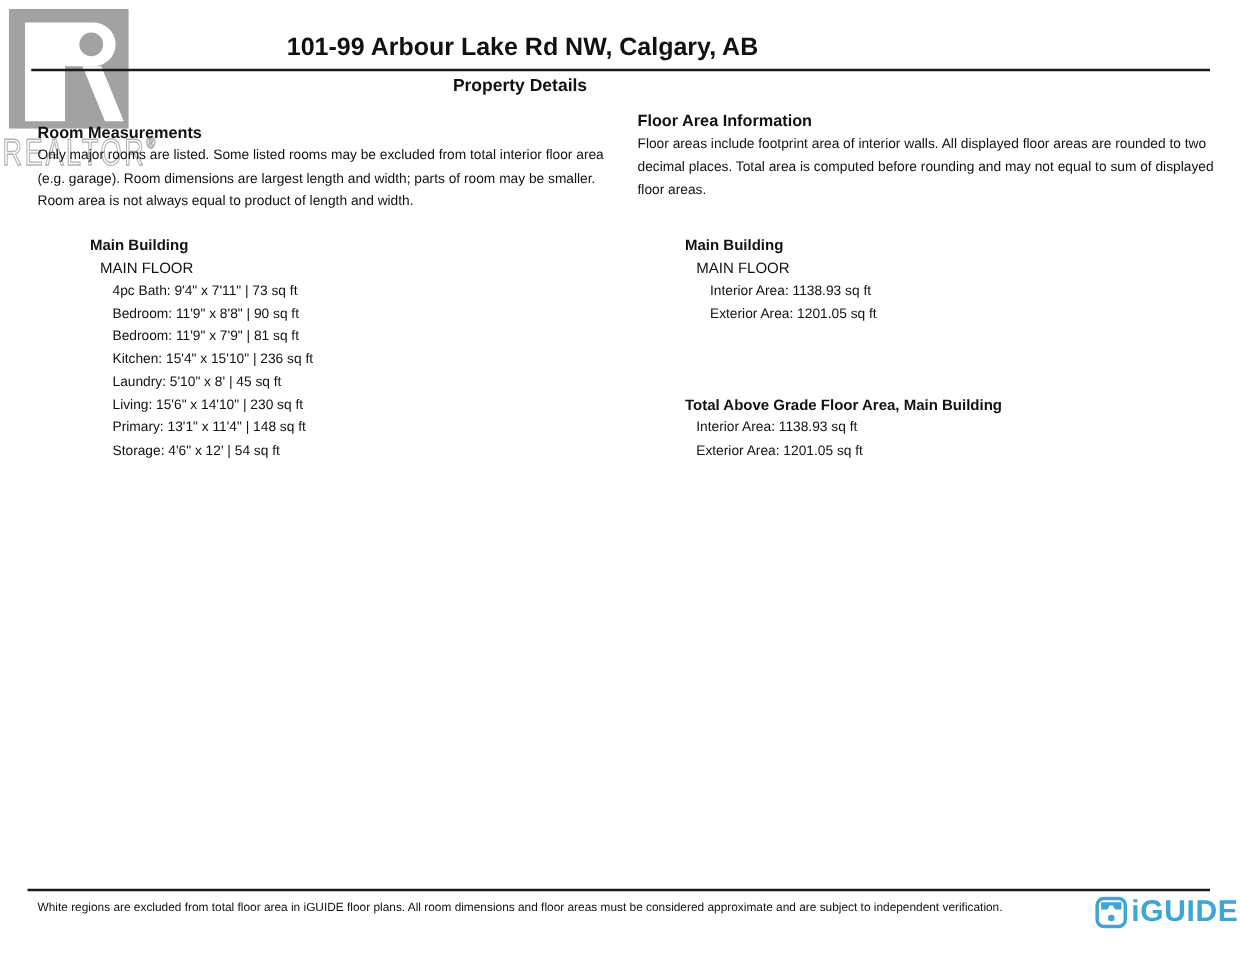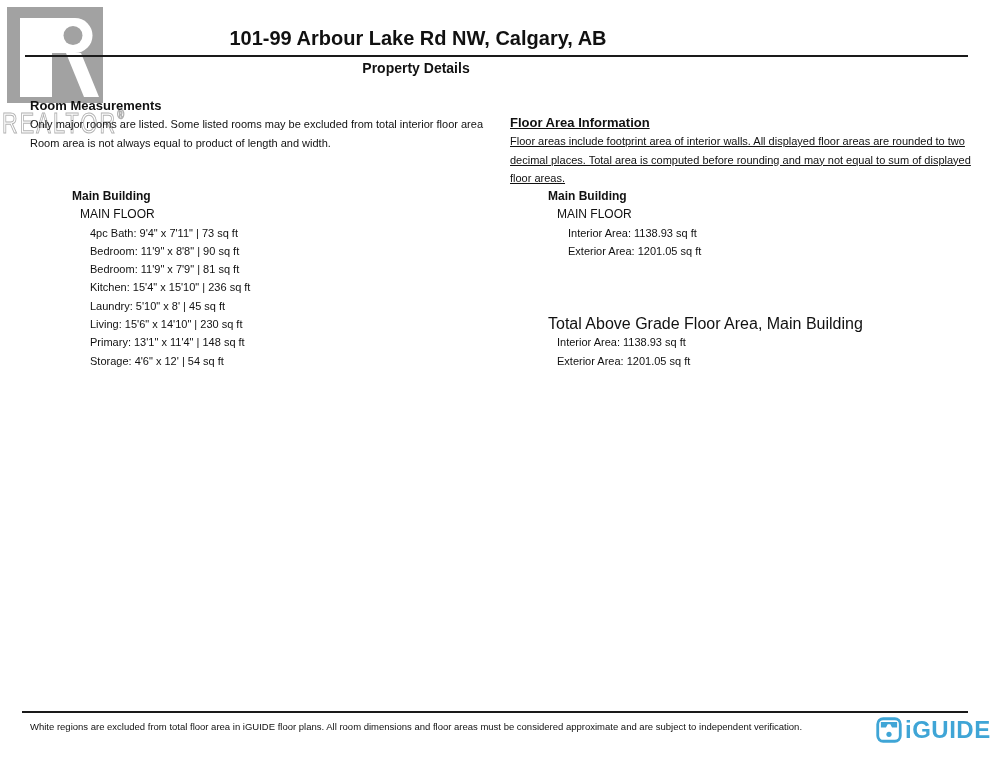--- a/index.html
+++ b/index.html
@@ -25,26 +25,26 @@
   .sec{z-index:1;line-height:18.3px;font-size:11px;}
   .sec .heading{font-size:13px;font-weight:bold;white-space:nowrap;}
   .sec .desc{white-space:nowrap;}
   .blk{z-index:1;line-height:18.3px;font-size:11px;}
   .blk .bname{font-size:12px;font-weight:bold;white-space:nowrap;}
   .blk .floor{padding-left:8px;white-space:nowrap;font-size:12px;}
   .blk .row{padding-left:18px;white-space:nowrap;}
   .blk .row2{padding-left:9px;white-space:nowrap;}
   .left-head{left:30px;top:97px;}
   .left-main{left:72px;top:187px;}
-  .right-head{left:510px;top:114px;text-decoration:underline;}
+  .right-head{left:510px;top:88px;}
   .right-main{left:548px;top:187px;}
   .right-total{left:548px;top:315px;}
   .right-main .floor{padding-left:9px;}
   .right-main .row{padding-left:20px;}
-  .total-head{font-size:16px;font-weight:normal;white-space:nowrap;}
+  .total-head{font-size:12px;font-weight:bold;white-space:nowrap;}
   
   .footer-rule{left:22px;top:711px;width:946px;height:2px;background:#1a1a1a;z-index:2;}
   .footer-text{left:30px;top:721px;font-size:9.5px;white-space:nowrap;z-index:2;text-align:right;}
   .iguide-logo{
     left:876px;top:716px;z-index:2;display:flex;align-items:center;gap:3px;
     color:#3FA5D6;font-size:24px;font-weight:600;letter-spacing:0.5px;
   }
 </style>
 </head>
 <body>
@@ -60,20 +60,21 @@
 </div>
 <div class="z wm-text"><span>REALTOR</span><span class="reg">®</span></div>
 
 <div class="z page-title">101-99 Arbour Lake Rd NW, Calgary, AB</div>
 <div class="z title-rule"></div>
 <div class="z page-subtitle">Property Details</div>
 
 <div class="z sec left-head">
   <div class="heading">Room Measurements</div>
   <div class="desc">Only major rooms are listed. Some listed rooms may be excluded from total interior floor area</div>
+  <div class="desc">(e.g. garage). Room dimensions are largest length and width; parts of room may be smaller.</div>
   <div class="desc">Room area is not always equal to product of length and width.</div>
 </div>
 
 <div class="z blk left-main">
   <div class="bname">Main Building</div>
   <div class="floor">MAIN FLOOR</div>
   <div class="row">4pc Bath: 9'4" x 7'11" | 73 sq ft</div>
   <div class="row">Bedroom: 11'9" x 8'8" | 90 sq ft</div>
   <div class="row">Bedroom: 11'9" x 7'9" | 81 sq ft</div>
   <div class="row">Kitchen: 15'4" x 15'10" | 236 sq ft</div>

